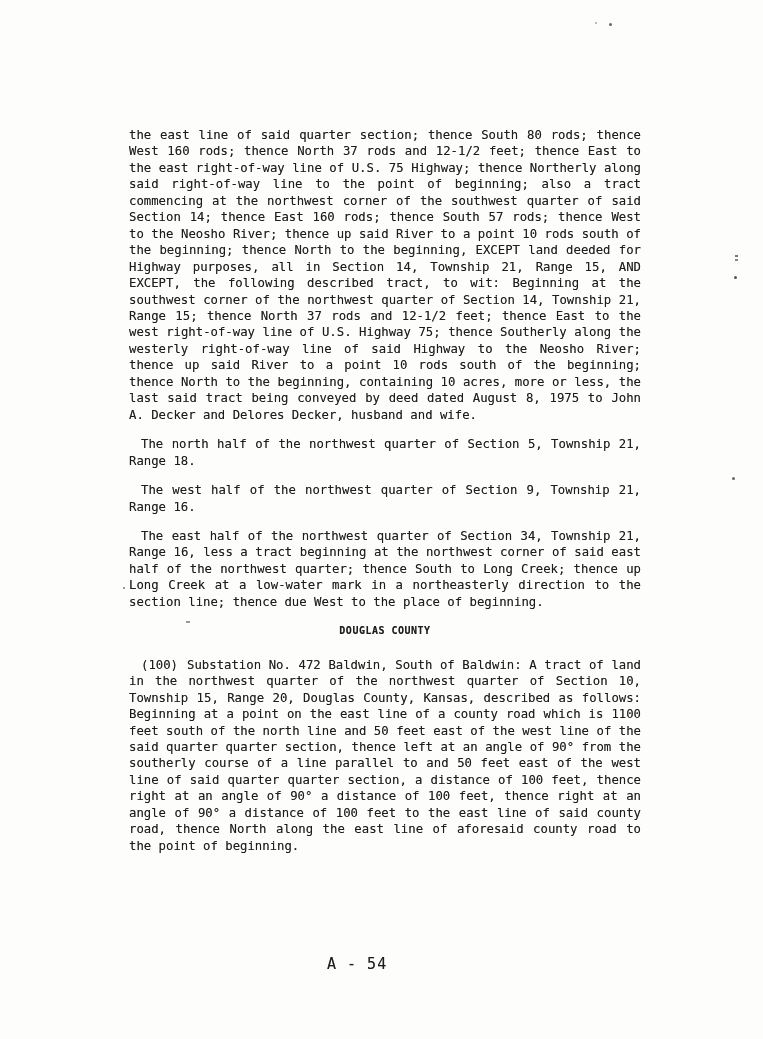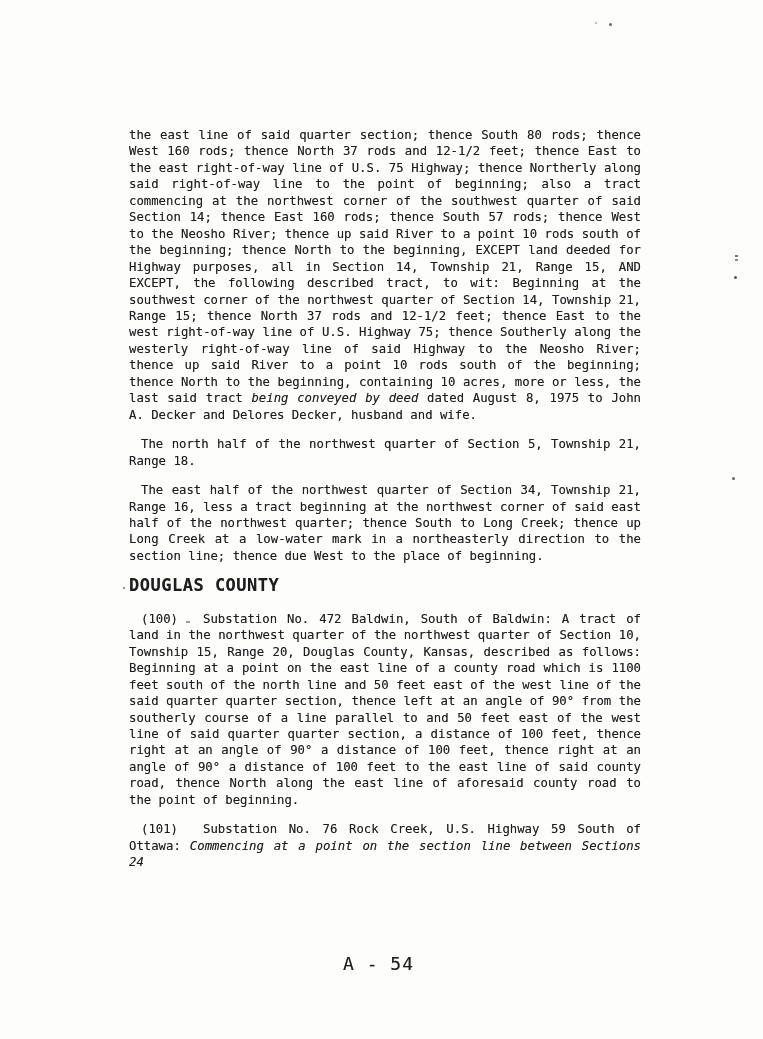--- a/index.html
+++ b/index.html
@@ -27,43 +27,42 @@
     text-align: justify;
   }
   .para {
     margin: 0 0 13px 0;
   }
   .ind {
     text-indent: 12px;
   }
   .county-heading {
     margin: 8px 0 17px 0;
-    text-align: left;
+    text-align: center;
     font-weight: bold;
-    font-size: 17px;
+    font-size: 10px;
     letter-spacing: 0.5px;
   }
   .uline {
     text-underline-offset: 2.5px;
     text-decoration-thickness: 1px;
   }
   .num {
-    margin-right: 25px;
+    margin-right: 9px;
   }
   .gap-left {
     margin-left: 9px;
   }
   .ital {
-    font-style: italic;
   }
   .footer {
     position: absolute;
-    left: 343px;
+    left: 327px;
     top: 956px;
-    font-size: 18px;
+    font-size: 15px;
     letter-spacing: 1px;
   }
   .speck {
     position: absolute;
     background: #8d8d8d;
     border-radius: 50%;
   }
 </style>
 </head>
 <body>
@@ -78,27 +77,27 @@
   <div class="speck" style="left:732px; top:477px; width:3px; height:3px; background:#666;"></div>
   <div class="speck" style="left:186px; top:621px; width:4px; height:2px; border-radius:0; background:#999;"></div>
   <div class="speck" style="left:123px; top:587px; width:2px; height:2px; background:#777;"></div>
 
   <div class="doc">
 
     <p class="para"><span>the east line of said quarter section; thence South 80 rods; thence West 160 rods; thence North 37 rods and 12-1/2 feet; thence East to the east right-of-way line of U.S. 75 Highway; thence Northerly along said right-of-way line to the point of beginning; also a tract commencing at the northwest corner of the southwest quarter of said Section 14; thence East 160 rods; thence South 57 rods; thence West to the Neosho River; thence up said River to a point 10 rods south of the beginning; thence North to the beginning, EXCEPT land deeded for Highway purposes, all in Section 14, Township 21, Range 15, AND EXCEPT, the following described tract, to wit:  Beginning at the southwest corner of the northwest quarter of Section 14, Township 21, Range 15; thence North 37 rods and 12-1/2 feet; thence East to the west right-of-way line of U.S. Highway 75; thence Southerly along the westerly right-of-way line of said Highway to the Neosho River; thence up said River to a point 10 rods south of the beginning; thence North to the beginning, containing 10 acres, more or less, the last said tract </span><span class="ital">being conveyed by deed</span><span> dated August 8, 1975 to John A. Decker and Delores Decker, husband and wife.</span></p>
 
     <p class="para ind">The north half of the northwest quarter of Section 5, Township 21, Range 18.</p>
 
+    <p class="para ind">The west half of the northwest quarter of Section 9, Township 21, Range 16.</p>
 
     <p class="para ind">The east half of the northwest quarter of Section 34, Township 21, Range 16, less a tract beginning at the northwest corner of said east half of the northwest quarter; thence South to Long Creek; thence up Long Creek at a low-water mark in a northeasterly direction to the section line; thence due West to the place of beginning.</p>
 
     <h3 class="county-heading">DOUGLAS COUNTY</h3>
 
     <p class="para ind"><span class="num">(100)</span><span class="uline">Substation No. 472 Baldwin, South of Baldwin</span><span>:  A tract of land in the northwest quarter of the northwest quarter of Section 10, Township 15, Range 20, Douglas County, Kansas, described as follows:  Beginning at a point on the east line of a county road which is 1100 feet south of the north line and 50 feet east of the west line of the said quarter quarter section, thence left at an angle of 90° from the southerly course of a line parallel to and 50 feet east of the west line of said quarter quarter section, a distance of 100 feet, thence right at an angle of 90° a distance of 100 feet, thence right at an angle of 90° a distance of 100 feet to the east line of said county road, thence North along the east line of aforesaid county road to the point of beginning.</span></p>
 
 
-    <p class="para ind"><span class="num">(101)</span><span class="uline">Substation No. 76 Rock Creek, U.S. Highway 59 South of Ottawa</span><span>:</span><span class="ital gap-left">Commencing at a point on the section line between Sections 24</span></p>
 
   </div>
 
   <div class="footer">A - 54</div>
 
 </div>
 
 </body></html>

